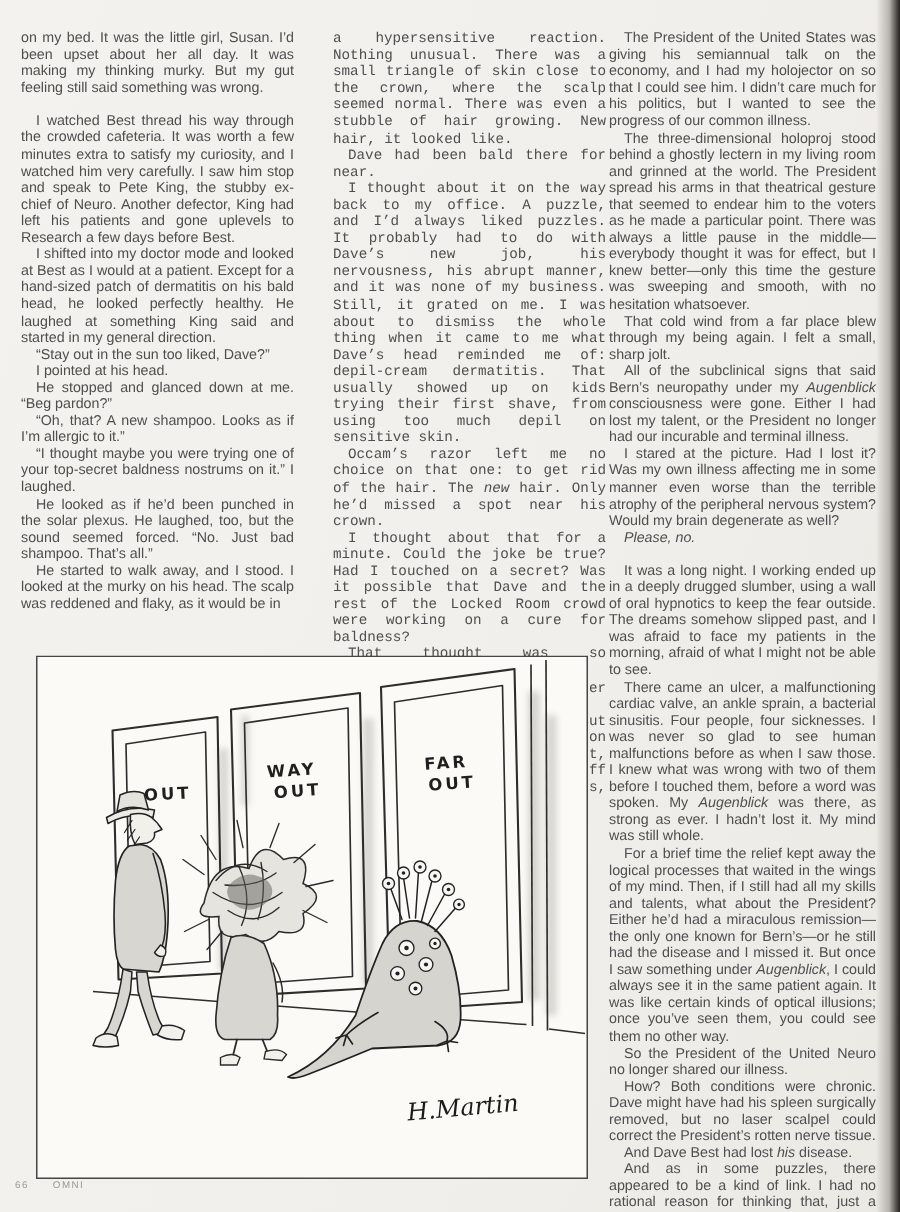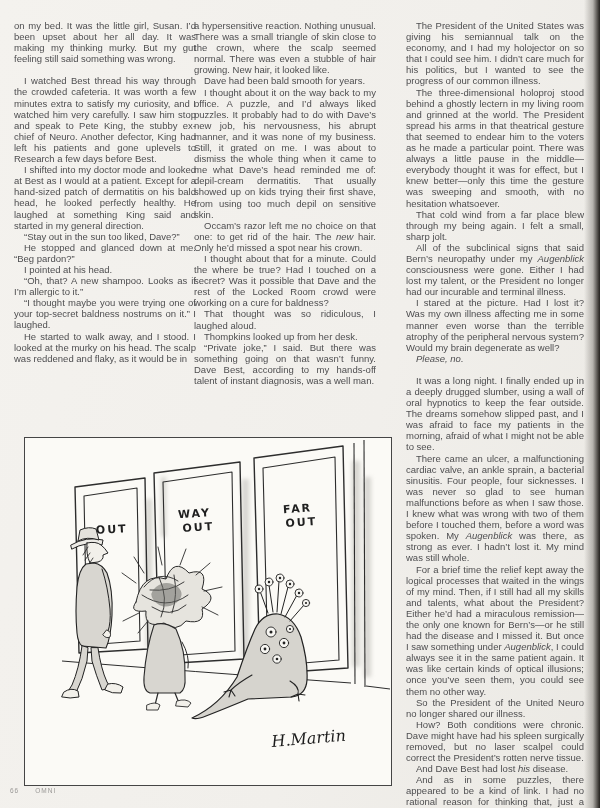--- a/index.html
+++ b/index.html
@@ -14,21 +14,21 @@
     position:absolute;top:0;right:0;width:16px;height:100%;
     background:linear-gradient(to right,rgba(80,76,70,0) 0%,rgba(80,76,70,.35) 55%,#3a3733 92%,#23211e 100%);
   }
   .col{
     position:absolute;top:20px;
     color:#4e4e50;
     font-size:9.5px;line-height:11.1px;
     text-align:justify;
   }
   .col-1{left:14px;width:182px;}
-  .col-2{left:194px;width:182px;}
+  .col-2{left:222px;width:182px;font-family:Liberation Mono, monospace;}
   .col-3{left:406px;width:178px;}
   .para{margin:0;}
   .para.indent{text-indent:10px;}
   .para.gap{margin-top:11px;}
   .para i{font-style:italic;}
   .cartoon{position:absolute;left:24px;top:437px;}
   .footer{
     position:absolute;left:10px;top:787px;
     font-size:6.5px;letter-spacing:1px;color:#9a9896;
   }
@@ -37,44 +37,45 @@
 </head>
 <body>
 
 <div class="page">
 
   <div class="col col-1">
       <p class="para">on my bed. It was the little girl, Susan. I’d been upset about her all day. It was making my thinking murky. But my gut feeling still said something was wrong.</p>
       <p class="para indent gap">I watched Best thread his way through the crowded cafeteria. It was worth a few minutes extra to satisfy my curiosity, and I watched him very carefully. I saw him stop and speak to Pete King, the stubby ex-chief of Neuro. Another defector, King had left his patients and gone uplevels to Research a few days before Best.</p>
       <p class="para indent">I shifted into my doctor mode and looked at Best as I would at a patient. Except for a hand-sized patch of dermatitis on his bald head, he looked perfectly healthy. He laughed at something King said and started in my general direction.</p>
       <p class="para indent">“Stay out in the sun too liked, Dave?”</p>
+      <p class="para indent">I pointed at his head.</p>
       <p class="para indent">He stopped and glanced down at me. “Beg pardon?”</p>
-      <p class="para indent">I pointed at his head.</p>
       <p class="para indent">“Oh, that? A new shampoo. Looks as if I’m allergic to it.”</p>
       <p class="para indent">“I thought maybe you were trying one of your top-secret baldness nostrums on it.” I laughed.</p>
+      <p class="para indent">He looked as if he’d been punched in the solar plexus. He laughed, too, but the sound seemed forced. “No. Just bad shampoo. That’s all.”</p>
       <p class="para indent">He started to walk away, and I stood. I looked at the murky on his head. The scalp was reddened and flaky, as it would be in</p>
     </div>
   <div class="col col-2">
       <p class="para">a hypersensitive reaction. Nothing unusual. There was a small triangle of skin close to the crown, where the scalp seemed normal. There was even a stubble of hair growing. New hair, it looked like.</p>
-      <p class="para indent">Dave had been bald smooth for years.</p>
+      <p class="para indent">Dave had been bald there for near.</p>
       <p class="para indent">I thought about it on the way back to my office. A puzzle, and I’d always liked puzzles. It probably had to do with Dave’s new job, his nervousness, his abrupt manner, and it was none of my business. Still, it grated on me. I was about to dismiss the whole thing when it came to me what Dave’s head reminded me of: depil-cream dermatitis. That usually showed up on kids trying their first shave, from using too much depil on sensitive skin.</p>
       <p class="para indent">Occam’s razor left me no choice on that one: to get rid of the hair. The <i>new</i> hair. Only he’d missed a spot near his crown.</p>
-      <p class="para indent">I thought about that for a minute. Could the where be true? Had I touched on a secret? Was it possible that Dave and the rest of the Locked Room crowd were working on a cure for baldness?</p>
+      <p class="para indent">I thought about that for a minute. Could the joke be true? Had I touched on a secret? Was it possible that Dave and the rest of the Locked Room crowd were working on a cure for baldness?</p>
       <p class="para indent">That thought was so ridiculous, I laughed aloud.</p>
       <p class="para indent">Thompkins looked up from her desk.</p>
       <p class="para indent">“Private joke,” I said. But there was something going on that wasn’t funny. Dave Best, according to my hands-off talent of instant diagnosis, was a well man.</p>
     </div>
   <div class="col col-3">
       <p class="para indent">The President of the United States was giving his semiannual talk on the economy, and I had my holojector on so that I could see him. I didn’t care much for his politics, but I wanted to see the progress of our common illness.</p>
       <p class="para indent">The three-dimensional holoproj stood behind a ghostly lectern in my living room and grinned at the world. The President spread his arms in that theatrical gesture that seemed to endear him to the voters as he made a particular point. There was always a little pause in the middle—everybody thought it was for effect, but I knew better—only this time the gesture was sweeping and smooth, with no hesitation whatsoever.</p>
       <p class="para indent">That cold wind from a far place blew through my being again. I felt a small, sharp jolt.</p>
       <p class="para indent">All of the subclinical signs that said Bern’s neuropathy under my <i>Augenblick</i> consciousness were gone. Either I had lost my talent, or the President no longer had our incurable and terminal illness.</p>
       <p class="para indent">I stared at the picture. Had I lost it? Was my own illness affecting me in some manner even worse than the terrible atrophy of the peripheral nervous system? Would my brain degenerate as well?</p>
       <p class="para indent"><i>Please, no.</i></p>
-      <p class="para indent gap">It was a long night. I finally ended up in a deeply drugged slumber, using a wall of oral hypnotics to keep the fear outside. The dreams somehow slipped past, and I was afraid to face my patients in the morning, afraid of what I might not be able to see.</p>
+      <p class="para indent gap">It was a long night. I working ended up in a deeply drugged slumber, using a wall of oral hypnotics to keep the fear outside. The dreams somehow slipped past, and I was afraid to face my patients in the morning, afraid of what I might not be able to see.</p>
       <p class="para indent">There came an ulcer, a malfunctioning cardiac valve, an ankle sprain, a bacterial sinusitis. Four people, four sicknesses. I was never so glad to see human malfunctions before as when I saw those. I knew what was wrong with two of them before I touched them, before a word was spoken. My <i>Augenblick</i> was there, as strong as ever. I hadn’t lost it. My mind was still whole.</p>
       <p class="para indent">For a brief time the relief kept away the logical processes that waited in the wings of my mind. Then, if I still had all my skills and talents, what about the President? Either he’d had a miraculous remission—the only one known for Bern’s—or he still had the disease and I missed it. But once I saw something under <i>Augenblick</i>, I could always see it in the same patient again. It was like certain kinds of optical illusions; once you’ve seen them, you could see them no other way.</p>
       <p class="para indent">So the President of the United Neuro no longer shared our illness.</p>
       <p class="para indent">How? Both conditions were chronic. Dave might have had his spleen surgically removed, but no laser scalpel could correct the President’s rotten nerve tissue.</p>
       <p class="para indent">And Dave Best had lost <i>his</i> disease.</p>
       <p class="para indent">And as in some puzzles, there appeared to be a kind of link. I had no rational reason for thinking that, just a feeling, but it was a strong one.</p>
     </div>
 
   <div class="cartoon">
     <svg width="368" height="349" viewBox="0 0 368 349">

